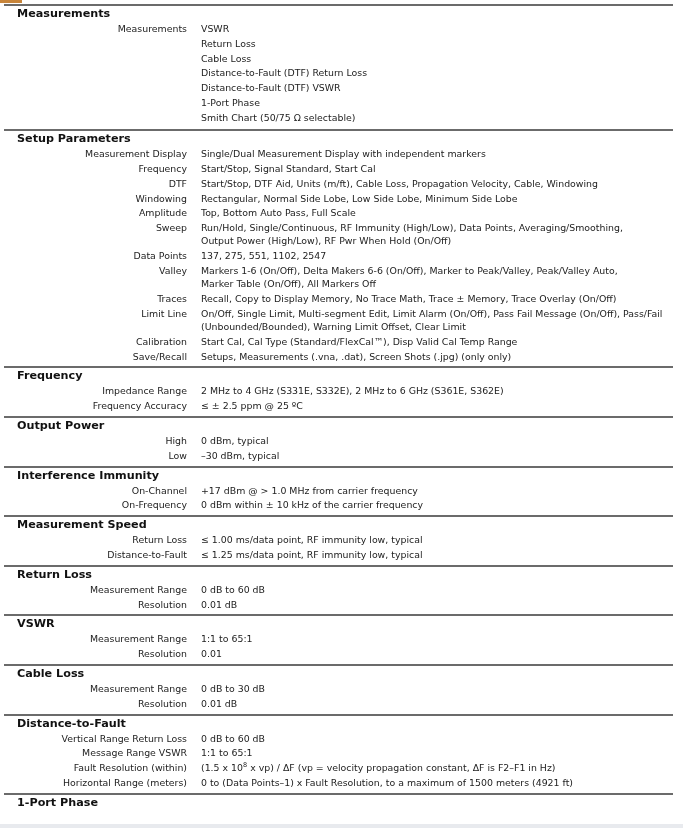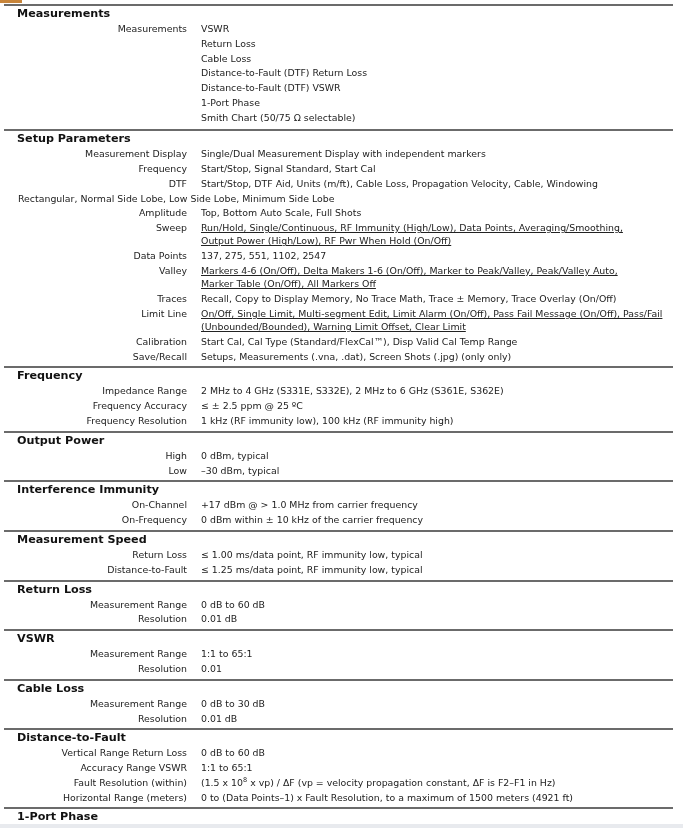--- a/index.html
+++ b/index.html
@@ -56,21 +56,20 @@
       padding-left: 14px;
       flex: 1;
       color: #222222;
     }
     .value .line {
       display: block;
     }
     .multi .value .line {
       line-height: 13.2px;
       margin-bottom: 0;
-      text-decoration: underline;
     }
     .sup {
       font-size: 6.5px;
       vertical-align: super;
       line-height: 0;
     }
     .list-value .line {
       margin-bottom: 1.6px;
     }
     .bottom-strip {
@@ -120,47 +119,48 @@
             <span class="line">Start/Stop, Signal Standard, Start Cal</span>
           </div>
         </div>
         <div class="row">
           <div class="label">DTF</div>
           <div class="value">
             <span class="line">Start/Stop, DTF Aid, Units (m/ft), Cable Loss, Propagation Velocity, Cable, Windowing</span>
           </div>
         </div>
         <div class="row">
+          <div class="label">Windowing</div>
           <div class="value">
             <span class="line">Rectangular, Normal Side Lobe, Low Side Lobe, Minimum Side Lobe</span>
           </div>
         </div>
         <div class="row">
           <div class="label">Amplitude</div>
           <div class="value">
-            <span class="line">Top, Bottom Auto Scale, Full Shots</span>
+            <span class="line">Top, Bottom Auto Pass, Full Scale</span>
           </div>
         </div>
         <div class="row multi">
           <div class="label">Sweep</div>
           <div class="value">
             <span class="line">Run/Hold, Single/Continuous, RF Immunity (High/Low), Data Points, Averaging/Smoothing,</span>
             <span class="line">Output Power (High/Low), RF Pwr When Hold (On/Off)</span>
           </div>
         </div>
         <div class="row">
           <div class="label">Data Points</div>
           <div class="value">
             <span class="line">137, 275, 551, 1102, 2547</span>
           </div>
         </div>
         <div class="row multi">
           <div class="label">Valley</div>
           <div class="value">
-            <span class="line">Markers 4-6 (On/Off), Delta Makers 1-6 (On/Off), Marker to Peak/Valley, Peak/Valley Auto,</span>
+            <span class="line">Markers 1-6 (On/Off), Delta Makers 6-6 (On/Off), Marker to Peak/Valley, Peak/Valley Auto,</span>
             <span class="line">Marker Table (On/Off), All Markers Off</span>
           </div>
         </div>
         <div class="row">
           <div class="label">Traces</div>
           <div class="value">
             <span class="line">Recall, Copy to Display Memory, No Trace Math, Trace ± Memory, Trace Overlay (On/Off)</span>
           </div>
         </div>
         <div class="row multi">
@@ -188,24 +188,20 @@
   <div class="section">
     <div class="section-title">Frequency</div>
     <div class="row">
       <div class="label">Impedance Range</div>
       <div class="value">2 MHz to 4 GHz (S331E, S332E), 2 MHz to 6 GHz (S361E, S362E)</div>
     </div>
     <div class="row">
       <div class="label">Frequency Accuracy</div>
       <div class="value">≤ ± 2.5 ppm @ 25 ºC</div>
     </div>
-    <div class="row">
-      <div class="label">Frequency Resolution</div>
-      <div class="value">1 kHz (RF immunity low), 100 kHz (RF immunity high)</div>
-    </div>
   </div>
 
   <div class="section">
     <div class="section-title">Output Power</div>
     <div class="row">
       <div class="label">High</div>
       <div class="value">0 dBm, typical</div>
     </div>
     <div class="row">
       <div class="label">Low</div>
@@ -273,21 +269,21 @@
     </div>
   </div>
 
   <div class="section">
     <div class="section-title">Distance-to-Fault</div>
     <div class="row">
       <div class="label">Vertical Range Return Loss</div>
       <div class="value">0 dB to 60 dB</div>
     </div>
     <div class="row">
-      <div class="label">Accuracy Range VSWR</div>
+      <div class="label">Message Range VSWR</div>
       <div class="value">1:1 to 65:1</div>
     </div>
     <div class="row">
       <div class="label">Fault Resolution (within)</div>
       <div class="value"><span>(1.5 x 10</span><span class="sup">8</span><span> x vp) / ΔF (vp = velocity propagation constant, ΔF is F2–F1 in Hz)</span></div>
     </div>
     <div class="row">
       <div class="label">Horizontal Range (meters)</div>
       <div class="value">0 to (Data Points–1) x Fault Resolution, to a maximum of 1500 meters (4921 ft)</div>
     </div>

